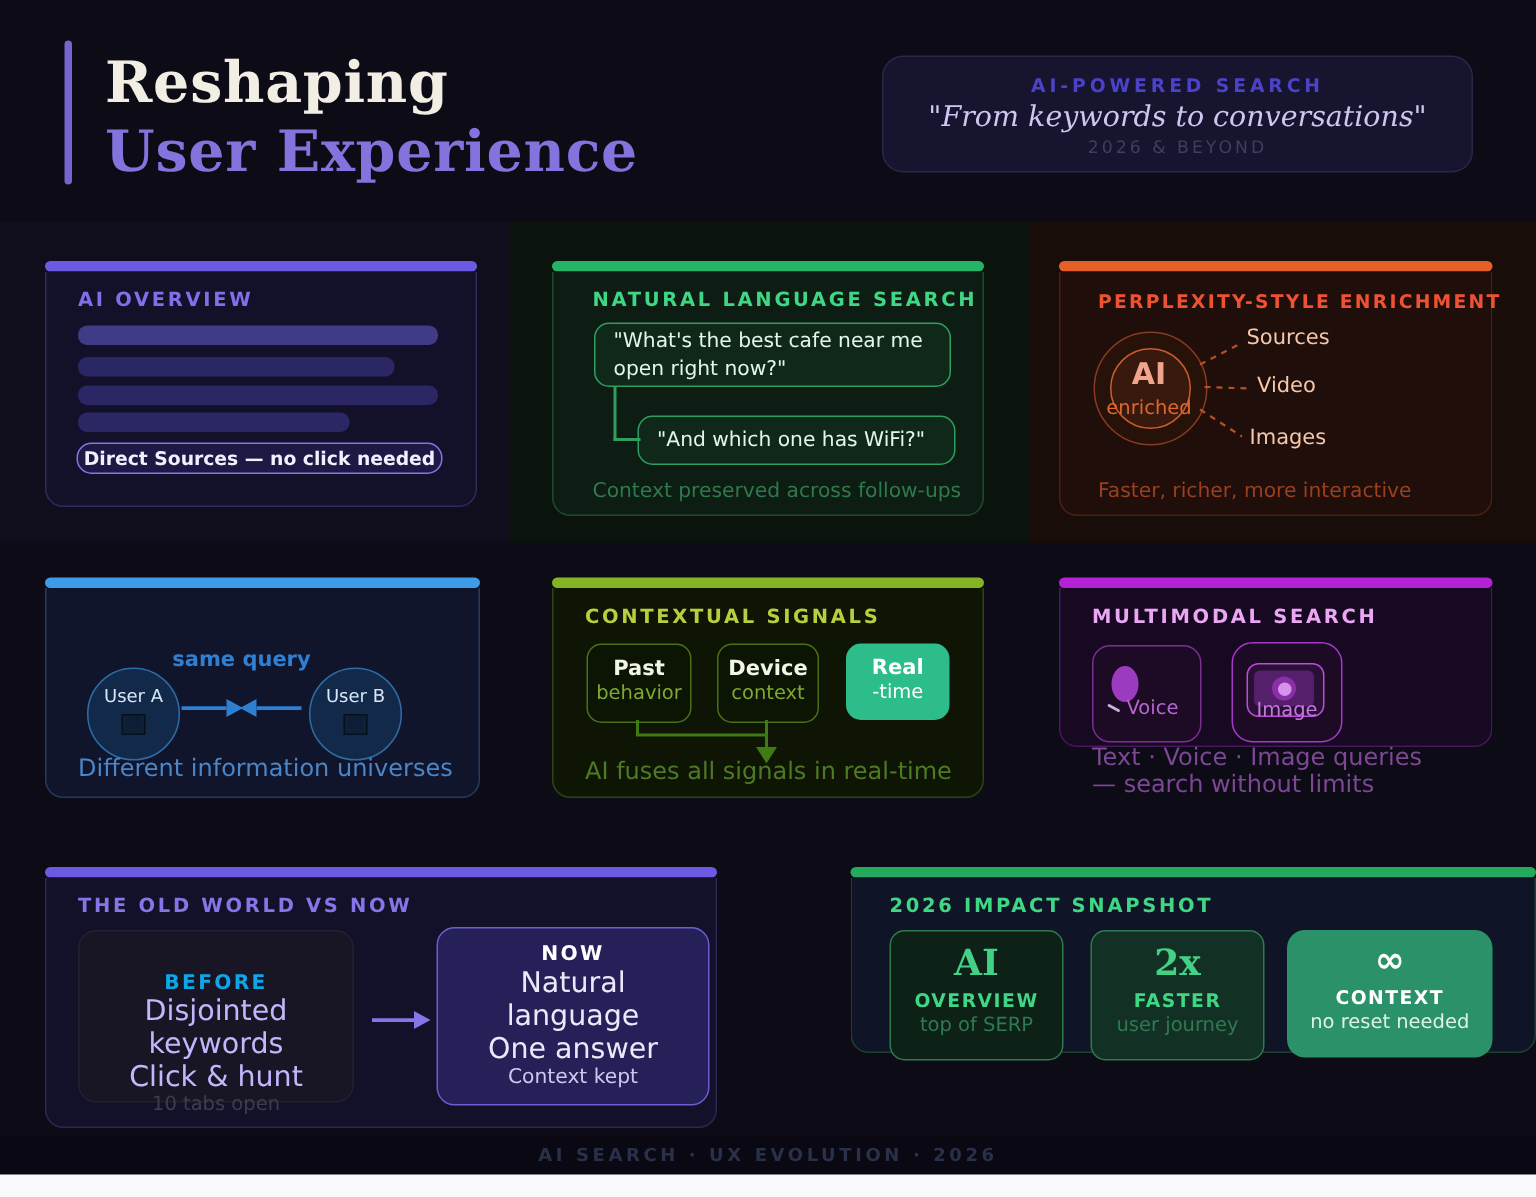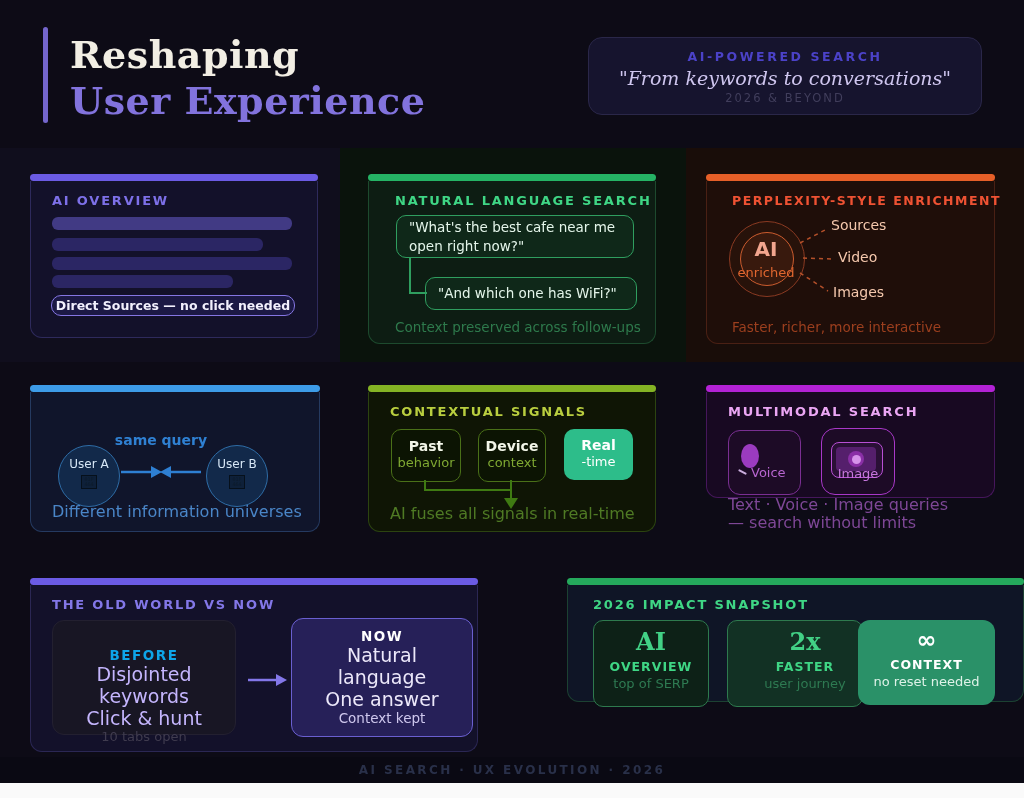--- a/index.html
+++ b/index.html
@@ -117,21 +117,21 @@
   #now-box .nb-label{margin-top:9px;font-size:13.5px;font-weight:bold;letter-spacing:1.5px;color:#ffffff;}
   #now-box .nb-big{font-size:19px;line-height:22px;color:#ece8fa;}
   #now-box .nb-small{font-size:13.5px;color:#cfc8ee;}
   
   #card8{left:543px;top:578px;width:457px;height:124px;margin-left:24px;}
   #card8 .cbar{background:#25a95c;}
   #card8 .cbody{background:#0f1526;border-color:#1c4132;}
   #card8 .chead{left:25px;color:#3fd685;}
   .stat{position:absolute;top:35px;height:85px;border-radius:10px;text-align:center;}
   #stat-1{left:25px;width:114px;background:#0d2117;border:1px solid #2e7a4e;}
-  #stat-2{left:159px;width:114px;background:#123124;border:1px solid #2e7a4e;padding-left:20px;}
+  #stat-2{left:159px;width:114px;background:#123124;border:1px solid #2e7a4e;}
   #stat-3{left:290px;width:137px;background:#2a9168;border-radius:12px;}
   .stat .v{margin-top:6px;font-family:"DejaVu Serif","Liberation Serif",serif;font-weight:bold;font-size:24px;color:#42d186;}
   .stat .l{margin-top:3px;font-size:12.5px;font-weight:bold;letter-spacing:1px;color:#3fd685;}
   .stat .s{margin-top:2px;font-size:13px;color:#2e7a52;}
   #stat-3 .v{font-family:"DejaVu Sans","Liberation Sans",sans-serif;color:#ffffff;}
   #stat-3 .l{color:#ffffff;}
   #stat-3 .s{color:#def2e8;}
   #card8 .ccaption{left:25px;top:133px;font-size:16px;color:#47808f;}
   
   #footer-band{left:0;top:757px;width:1024px;height:26px;background:#0a0913;text-align:center;}

